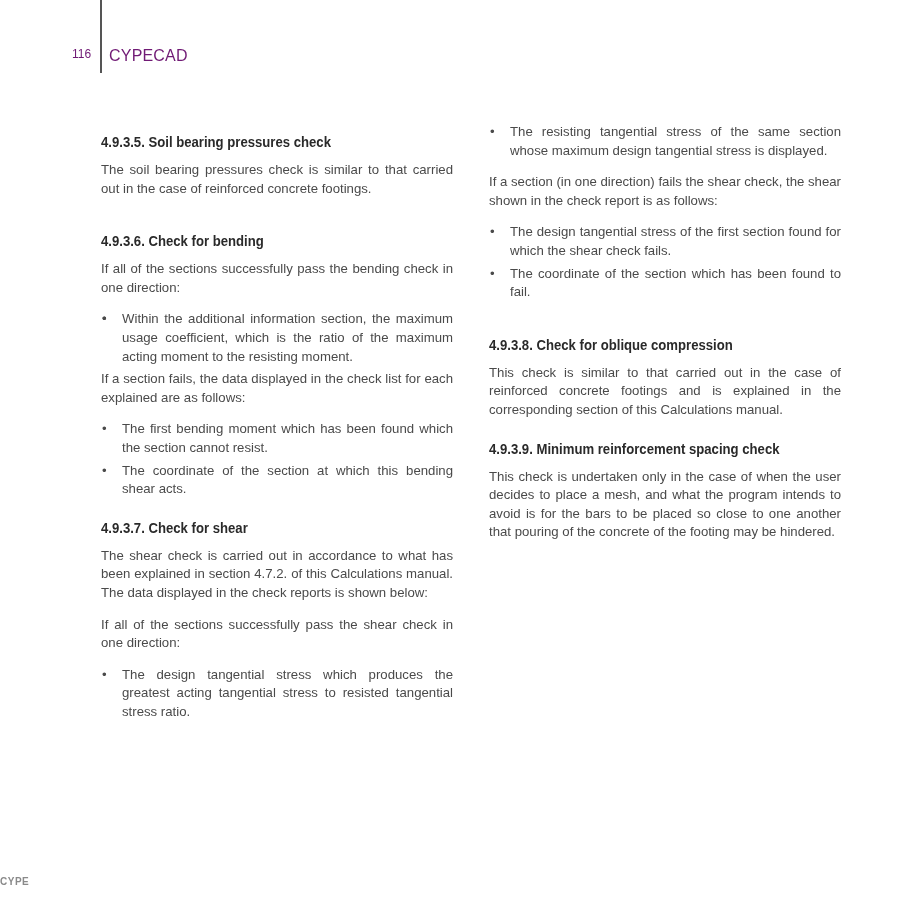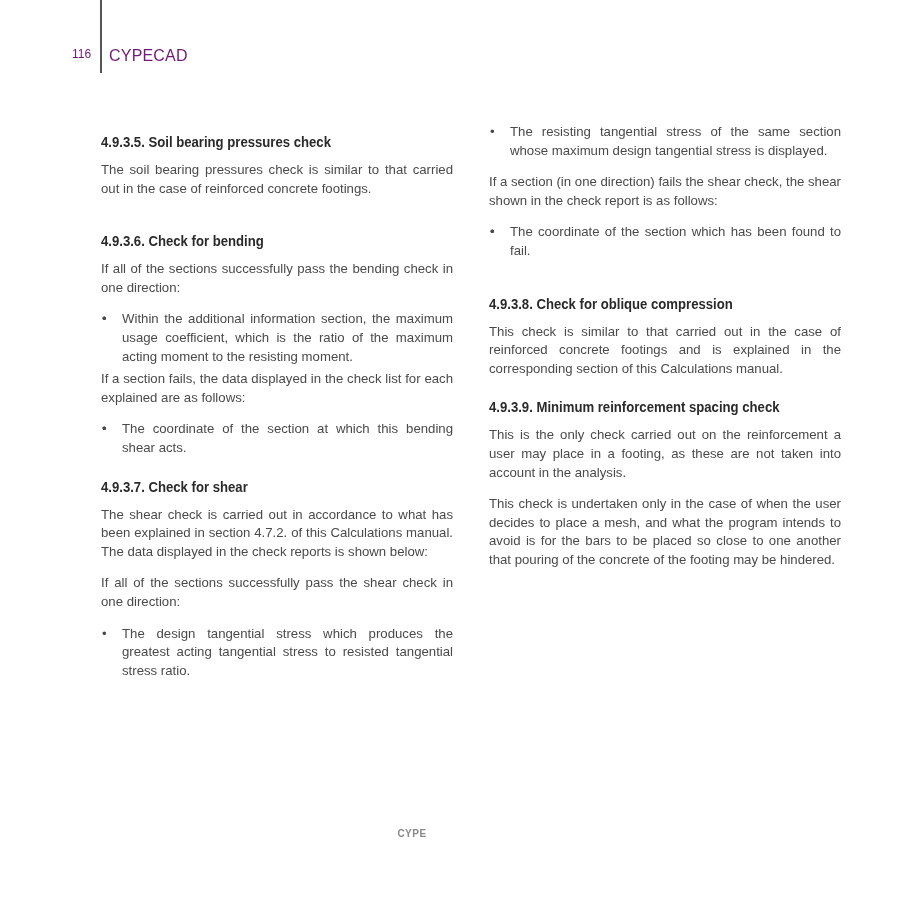--- a/index.html
+++ b/index.html
@@ -13,21 +13,21 @@
   .col.right { left: 489px; top: 123px; }
   h3 { font-family: "Liberation Sans", sans-serif; font-weight: bold; font-size: 14.6px;
        color: #2a2a2a; margin: 0 0 9px 0; line-height: 20px; transform: scaleX(0.9);
        transform-origin: left; white-space: nowrap; }
   p { margin: 0 0 13px 0; text-align: justify; }
   ul { list-style: none; margin: 0 0 13px 0; padding: 0; }
   li { position: relative; padding-left: 21px; margin-bottom: 4px; text-align: justify; }
   li .bullet { position: absolute; left: 1px; top: 0; }
   .gap-l { height: 20px; }
   .gap-s { height: 6px; }
-  .footer { position: absolute; left: 0; width: 824px; top: 828px; text-align: center;
+  .footer { position: absolute; left: 0; width: 824px; top: 876px; 
             font-size: 10px; font-weight: bold; color: #8a8a8a; letter-spacing: 0.5px; }
 </style>
 </head>
 <body>
 
 <div class="vline"></div>
 <div class="page-num">116</div>
 <div class="running-title">CYPECAD</div>
 
 <div class="col left">
@@ -38,21 +38,21 @@
   <div class="gap-l"></div>
   <section>
     <h3>4.9.3.6. Check for bending</h3>
     <p>If all of the sections successfully pass the bending check in one direction:</p>
     <ul style="margin-bottom:0">
       <li><span class="bullet">•</span></li>
       <li><span class="bullet">•</span><span>Within the additional information section, the maximum usage coefficient, which is the ratio of the maximum acting moment to the resisting moment.</span></li>
     </ul>
     <p>If a section fails, the data displayed in the check list for each explained are as follows:</p>
     <ul>
-      <li><span class="bullet">•</span></li>
+      <li><span class="bullet">•</span><span>The first bending moment which has been found which the section cannot resist.</span></li>
       <li><span class="bullet">•</span><span>The coordinate of the section at which this bending shear acts.</span></li>
     </ul>
   </section>
   <div class="gap-s"></div>
   <section>
     <h3>4.9.3.7. Check for shear</h3>
     <p>The shear check is carried out in accordance to what has been explained in section 4.7.2. of this Calculations manual. The data displayed in the check reports is shown below:</p>
     <p>If all of the sections successfully pass the shear check in one direction:</p>
     <ul>
       <li><span class="bullet">•</span><span>The design tangential stress which produces the greatest acting tangential stress to resisted tangential stress ratio.</span></li>
@@ -60,30 +60,29 @@
   </section>
 </div>
 
 <div class="col right">
   <section>
     <ul>
       <li><span class="bullet">•</span><span>The resisting tangential stress of the same section whose maximum design tangential stress is displayed.</span></li>
     </ul>
     <p>If a section (in one direction) fails the shear check, the shear shown in the check report is as follows:</p>
     <ul>
-      <li><span class="bullet">•</span></li>
+      <li><span class="bullet">•</span><span>The design tangential stress of the first section found for which the shear check fails.</span></li>
       <li><span class="bullet">•</span><span>The coordinate of the section which has been found to fail.</span></li>
     </ul>
   </section>
   <div class="gap-l"></div>
   <section>
     <h3>4.9.3.8. Check for oblique compression</h3>
     <p>This check is similar to that carried out in the case of reinforced concrete footings and is explained in the corresponding section of this Calculations manual.</p>
   </section>
   <div class="gap-s"></div>
   <section>
     <h3>4.9.3.9. Minimum reinforcement spacing check</h3>
-    <p>This is the only check carried out on the reinforcement a user may place in a footing, as these are not taken into account in the analysis.</p>
     <p>This check is undertaken only in the case of when the user decides to place a mesh, and what the program intends to avoid is for the bars to be placed so close to one another that pouring of the concrete of the footing may be hindered.</p>
   </section>
 </div>
 
 <div class="footer">CYPE</div>
 
 </body></html>

